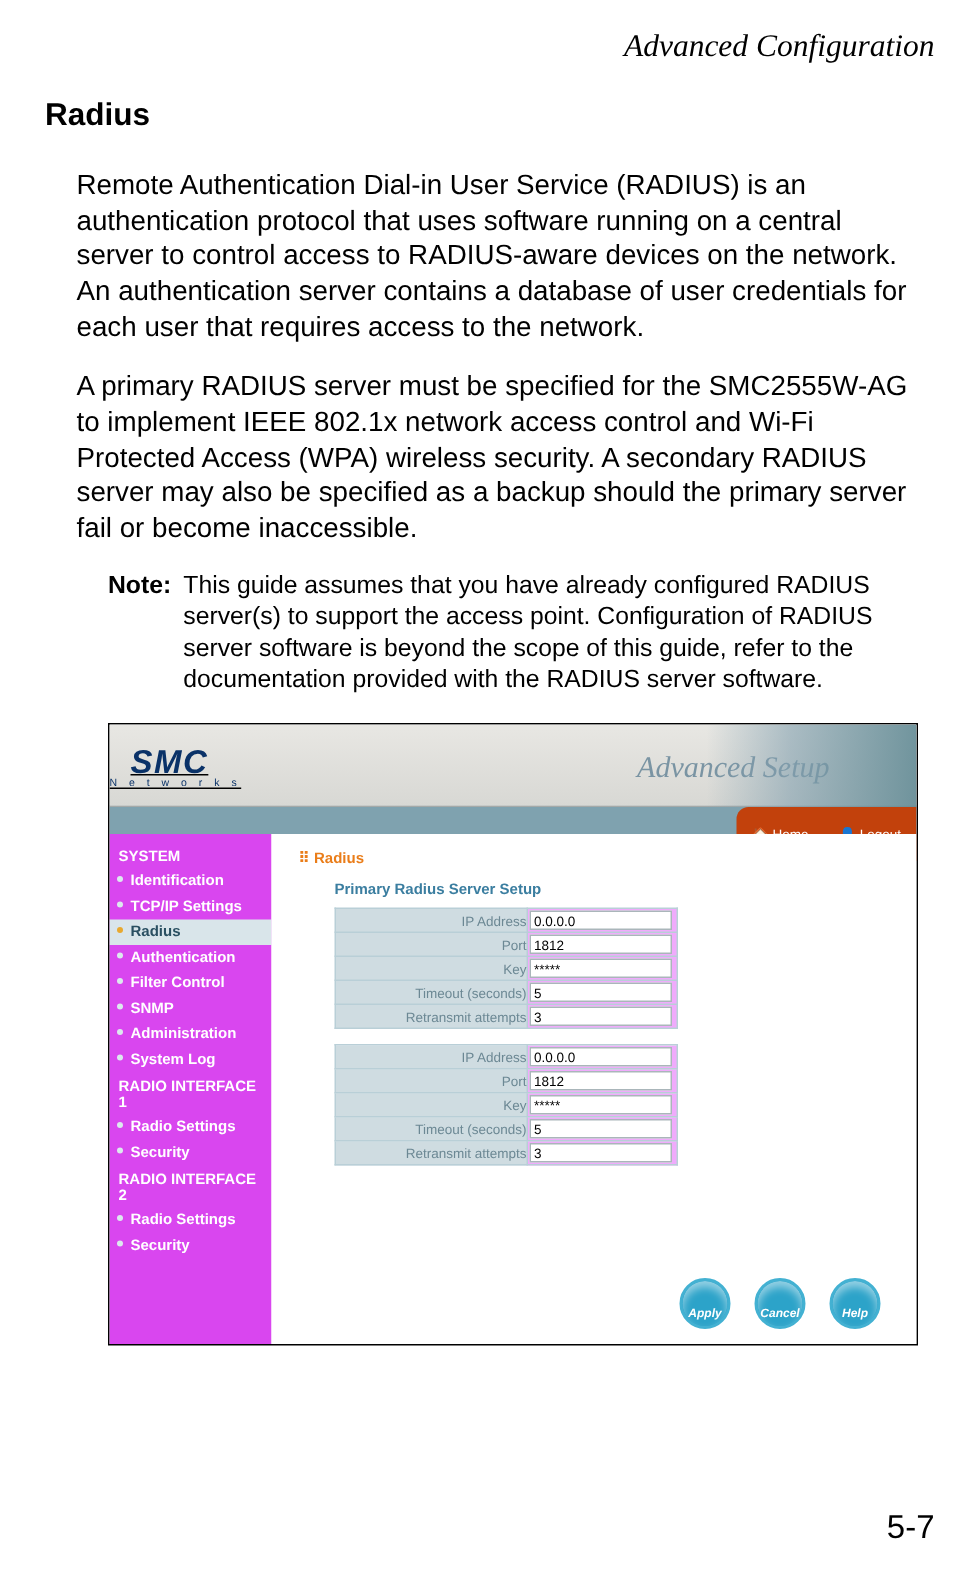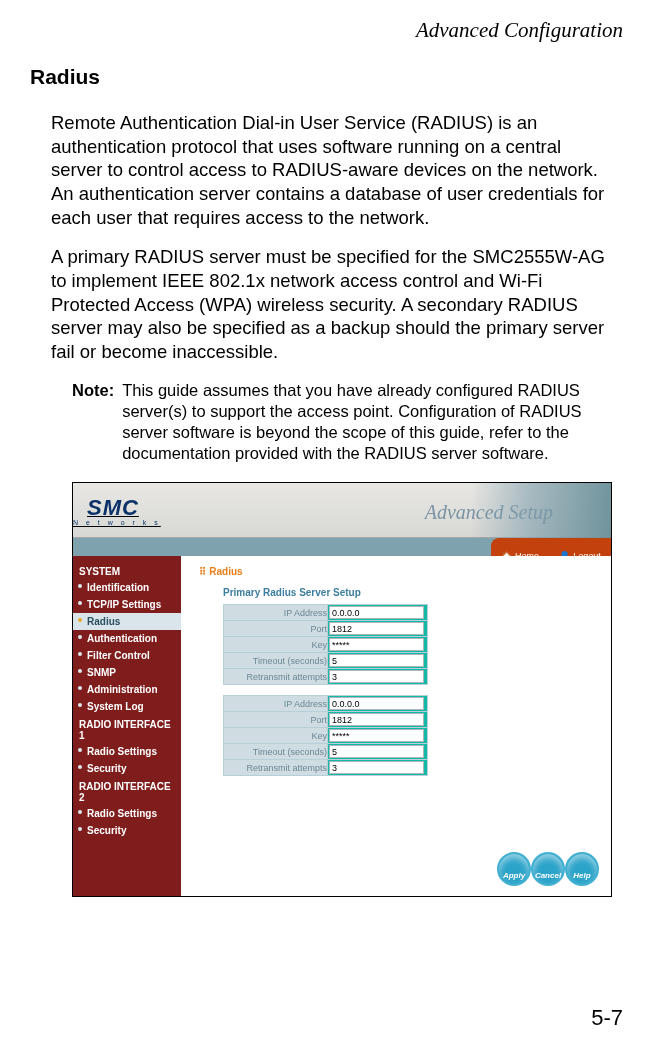--- a/index.html
+++ b/index.html
@@ -77,45 +77,45 @@
     background:#7fa2af;
     position:relative;
   }
   .bar-tab { position:absolute; right:0; top:0; height:36px; width:120px;
     background:#c2410c; font-size:9px; color:#fff; display:flex; align-items:center; justify-content:space-around;
     border-top-left-radius:8px;
   }
   .ss-body { display:flex; height: calc(100% - 55px - 18px); }
   .sidebar {
     width:108px;
-    background:#7f1d1d;
+    background:#d946ef;
     color:#fff;
     font-size:10px;
     padding-top:6px;
   }
   .side-hd { font-weight:bold; padding:4px 6px 2px 6px; color:#fff; font-size:10px;}
   .side-item { padding:2px 4px 2px 14px; position:relative; line-height:13px; cursor:pointer;font-weight:bold;}
   .side-item.active { background:#d9e5ea; color:#2a4f61; font-weight:bold;}
   .side-item::before{
     content:""; position:absolute; left:5px; top:5px; width:4px; height:4px; background:#dce9ee; border-radius:50%;
   }
   .side-item.active::before{ background:#e8a92e; }
   .main {
     flex:1; background:#fff; position:relative; padding:10px 10px 0 18px;
   }
   .pg-title { color:#ea7d19; font-weight:bold; font-size:10px; margin-bottom:10px;}
   .pg-title .sq{ color:#ea7d19; margin-right:3px;}
   .subhead { color:#3b7ea0; font-weight:bold; font-size:10px; margin:6px 0 6px 24px;}
   table.form { border-collapse:collapse; margin-left:24px; margin-bottom:10px;}
   table.form td { border:1px solid #b9cfd7; font-size:9px; padding:0; height:15px;}
-  td.lbl { background:#cfdce1; color:#6c8894; text-align:right; padding:0 6px; width:104px;}
-  td.val { background:#14b8a6; width:100px; padding:0;}
+  td.lbl { background:#cfdce1; color:#6c8894; text-align:right; padding:0 6px; width:128px;}
+  td.val { background:#f0abfc; width:100px; padding:0;}
   td.val input { width:95px; height:13px; font-size:9px; border:1px solid #aab6ba; padding:0 2px; margin:1px;
   display:block;}
-  .btn-row { position:absolute; right:12px; bottom:10px; display:flex; gap:0;}
+  .btn-row { position:absolute; right:24px; bottom:10px; display:flex; gap:16px;}
   .circ-btn { width:34px; height:34px; border-radius:50%; background:#2ca3c9; color:#fff;
     font-size:8px; font-weight:bold; display:flex; align-items:flex-end; justify-content:center;
     padding-bottom:4px; border:2px solid #43b1d2; font-style:italic; cursor:pointer;
     box-shadow: inset 0 4px 6px rgba(255,255,255,0.5);
     position:relative;
   }
   .page-num { position:absolute; bottom:16px; right:30px; font-size:22px; }
 </style>
 </head>
 <body>

